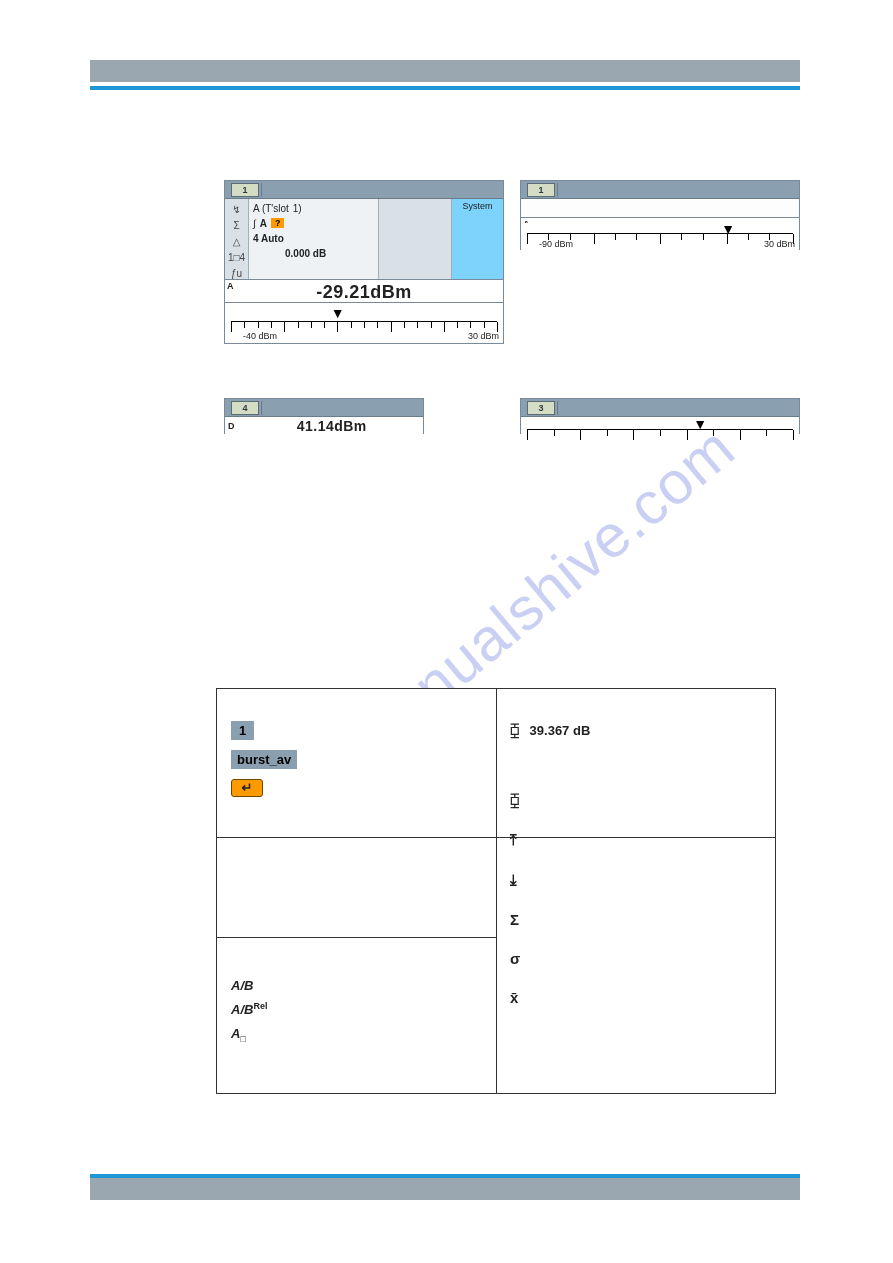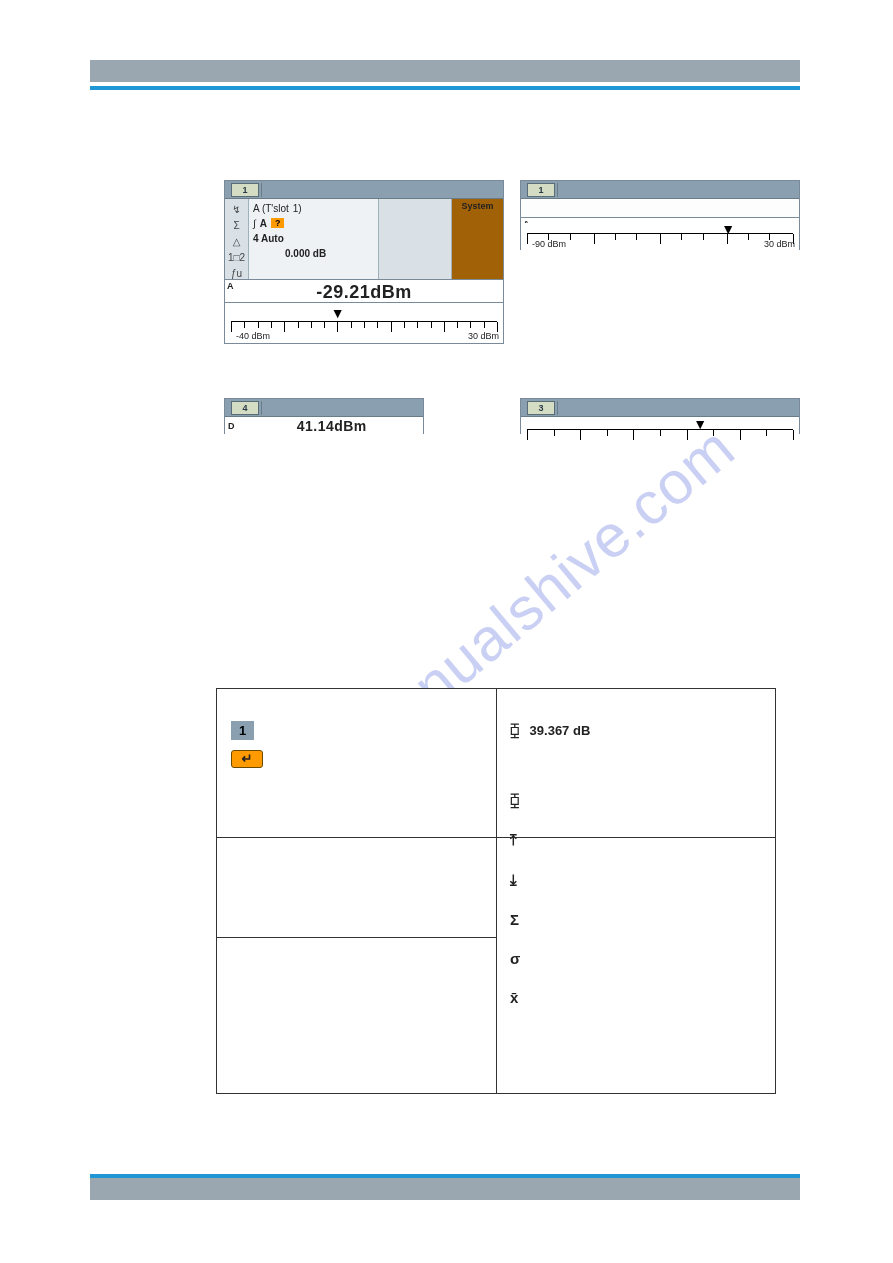--- a/index.html
+++ b/index.html
@@ -81,22 +81,22 @@
     padding: 2px 4px;
   }
   .main-col-mid .line { display: flex; gap: 4px; align-items: center; height: 14px; margin-bottom: 1px; }
   .orange-badge {
     background: #ff9a00; color: #000; font-weight: bold;
     padding: 0 4px; font-size: 9px;
   }
   .main-col-right {
     position: absolute; right: 0; top: 0; width: 52px; height: 100%;
     border-left: 1px solid #a0b0bb;
-    background: #a16207;
-    font-size: 9px; font-weight: bold;
+    background: #7dd3fc;
+    font-size: 9px; font-weight: normal;
     text-align: center; padding-top: 2px;
   }
   .digital-readout {
     position: absolute; bottom: 40px; left: 0; right: 0; height: 24px;
     border-top: 1px solid #7a8a98; border-bottom: 1px solid #7a8a98;
     background: #fff;
   }
   .readout-label {
     position: absolute; left: 2px; top: 1px; font-size: 9px; font-weight: bold;
   }
@@ -112,21 +112,21 @@
   .marker {
     position: absolute; top: 2px; font-size: 14px; color: #000;
   }
   .ticks {
     position: absolute; left: 6px; right: 6px; top: 18px; height: 10px;
     border-top: 1px solid #000;
   }
   .scale-left, .scale-right {
     position: absolute; bottom: 2px; font-size: 9px;
   }
-  .scale-left { left: 11px; margin-top: 20px; }
+  .scale-left { left: 18px; margin-top: 20px; }
   .scale-right { right: 4px; }
   .tick { position: absolute; top: 0; width: 1px; height: 6px; background: #000; }
   .tick.major { height: 10px; }
 
   
   #panel-digA { top: 180px; left: 520px; width: 280px; height: 70px; }
   #panel-digA .digital-readout { top: 18px; bottom: auto; }
   #panel-digA .scale-bar { height: 30px; }
 
   
@@ -203,21 +203,21 @@
 <div id="panel-main" class="panel">
   <div class="panel-title">
     <div class="tab">1</div>
     <div class="sep"></div>
   </div>
   <div class="main-grid">
     <div class="main-col-left">
       <span class="ico">↯</span>
       <span class="ico">Σ</span>
       <span class="ico">△</span>
-      <span class="ico">1□2</span>
+      <span class="ico">1□4</span>
       <span class="ico">ƒu</span>
     </div>
     <div class="main-col-mid">
       <div class="line">
         <span>A (T'slot</span>
         <span>1)</span>
       </div>
       <div class="line">
         <span>∫</span>
         <span style="font-weight:bold;">A</span>
@@ -333,24 +333,36 @@
 
 <div class="watermark">manualshive.com</div>
 
 <div class="def-table">
   <div class="vline"></div>
   <div class="hline1"></div>
   <div class="hline2"></div>
 
   <div class="cell" style="top:22px;left:0;width:50%;">
     <div><span class="sel-1">1</span></div>
+    <div><span class="sel-burst">burst_av</span></div>
     <div><span class="enter-btn">↵</span></div>
   </div>
 
 
+  <div class="cell" style="top:278px;left:0;width:50%;">
+    <div class="func-row">
+      <span>A/B</span><span class="sup"></span>
+    </div>
+    <div class="func-row">
+      <span>A/B</span><span class="sup">Rel</span>
+    </div>
+    <div class="func-row">
+      <span>A</span><span class="sup" style="vertical-align:sub;">□</span>
+    </div>
+  </div>
 
   <div class="cell" style="top:22px;left:50%;width:50%;">
     <div class="rightcol-row">
       <span class="sym">⧮</span>
       <span style="font-weight:bold;">39.367 dB</span>
     </div>
     <div style="height:30px;"></div>
     <div class="rightcol-row">
         <span class="sym">⧮</span>
       </div>

